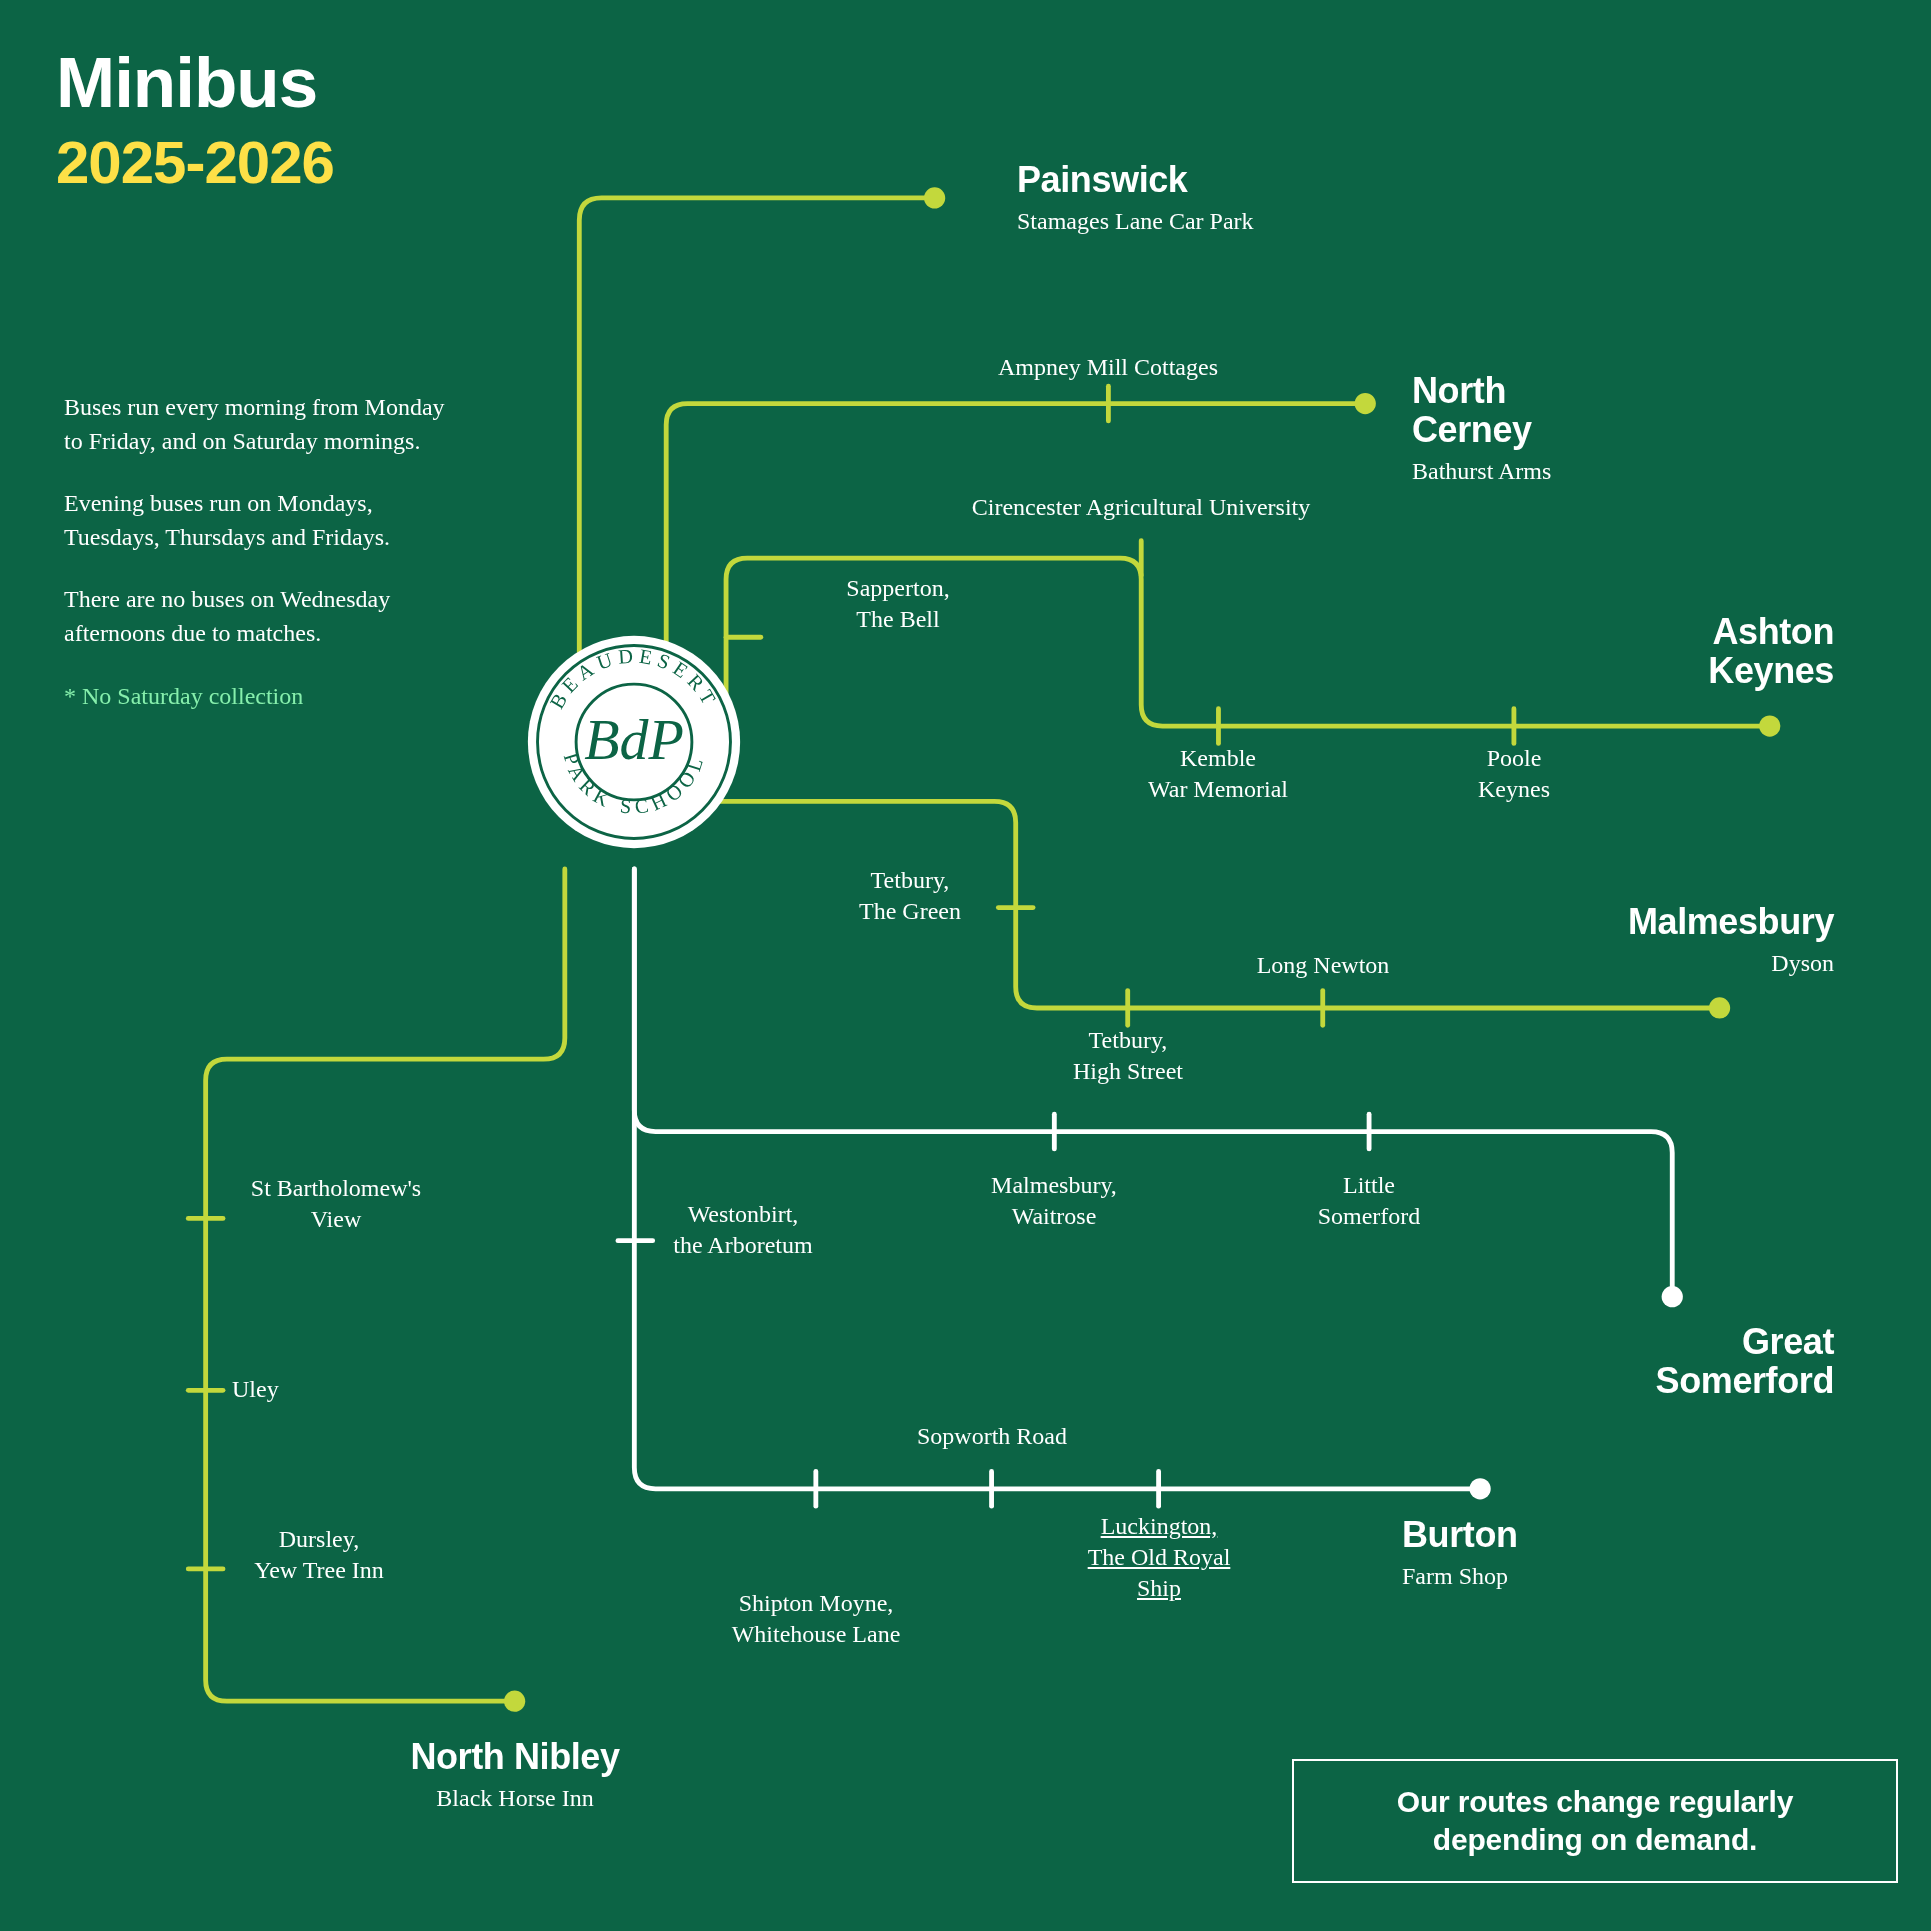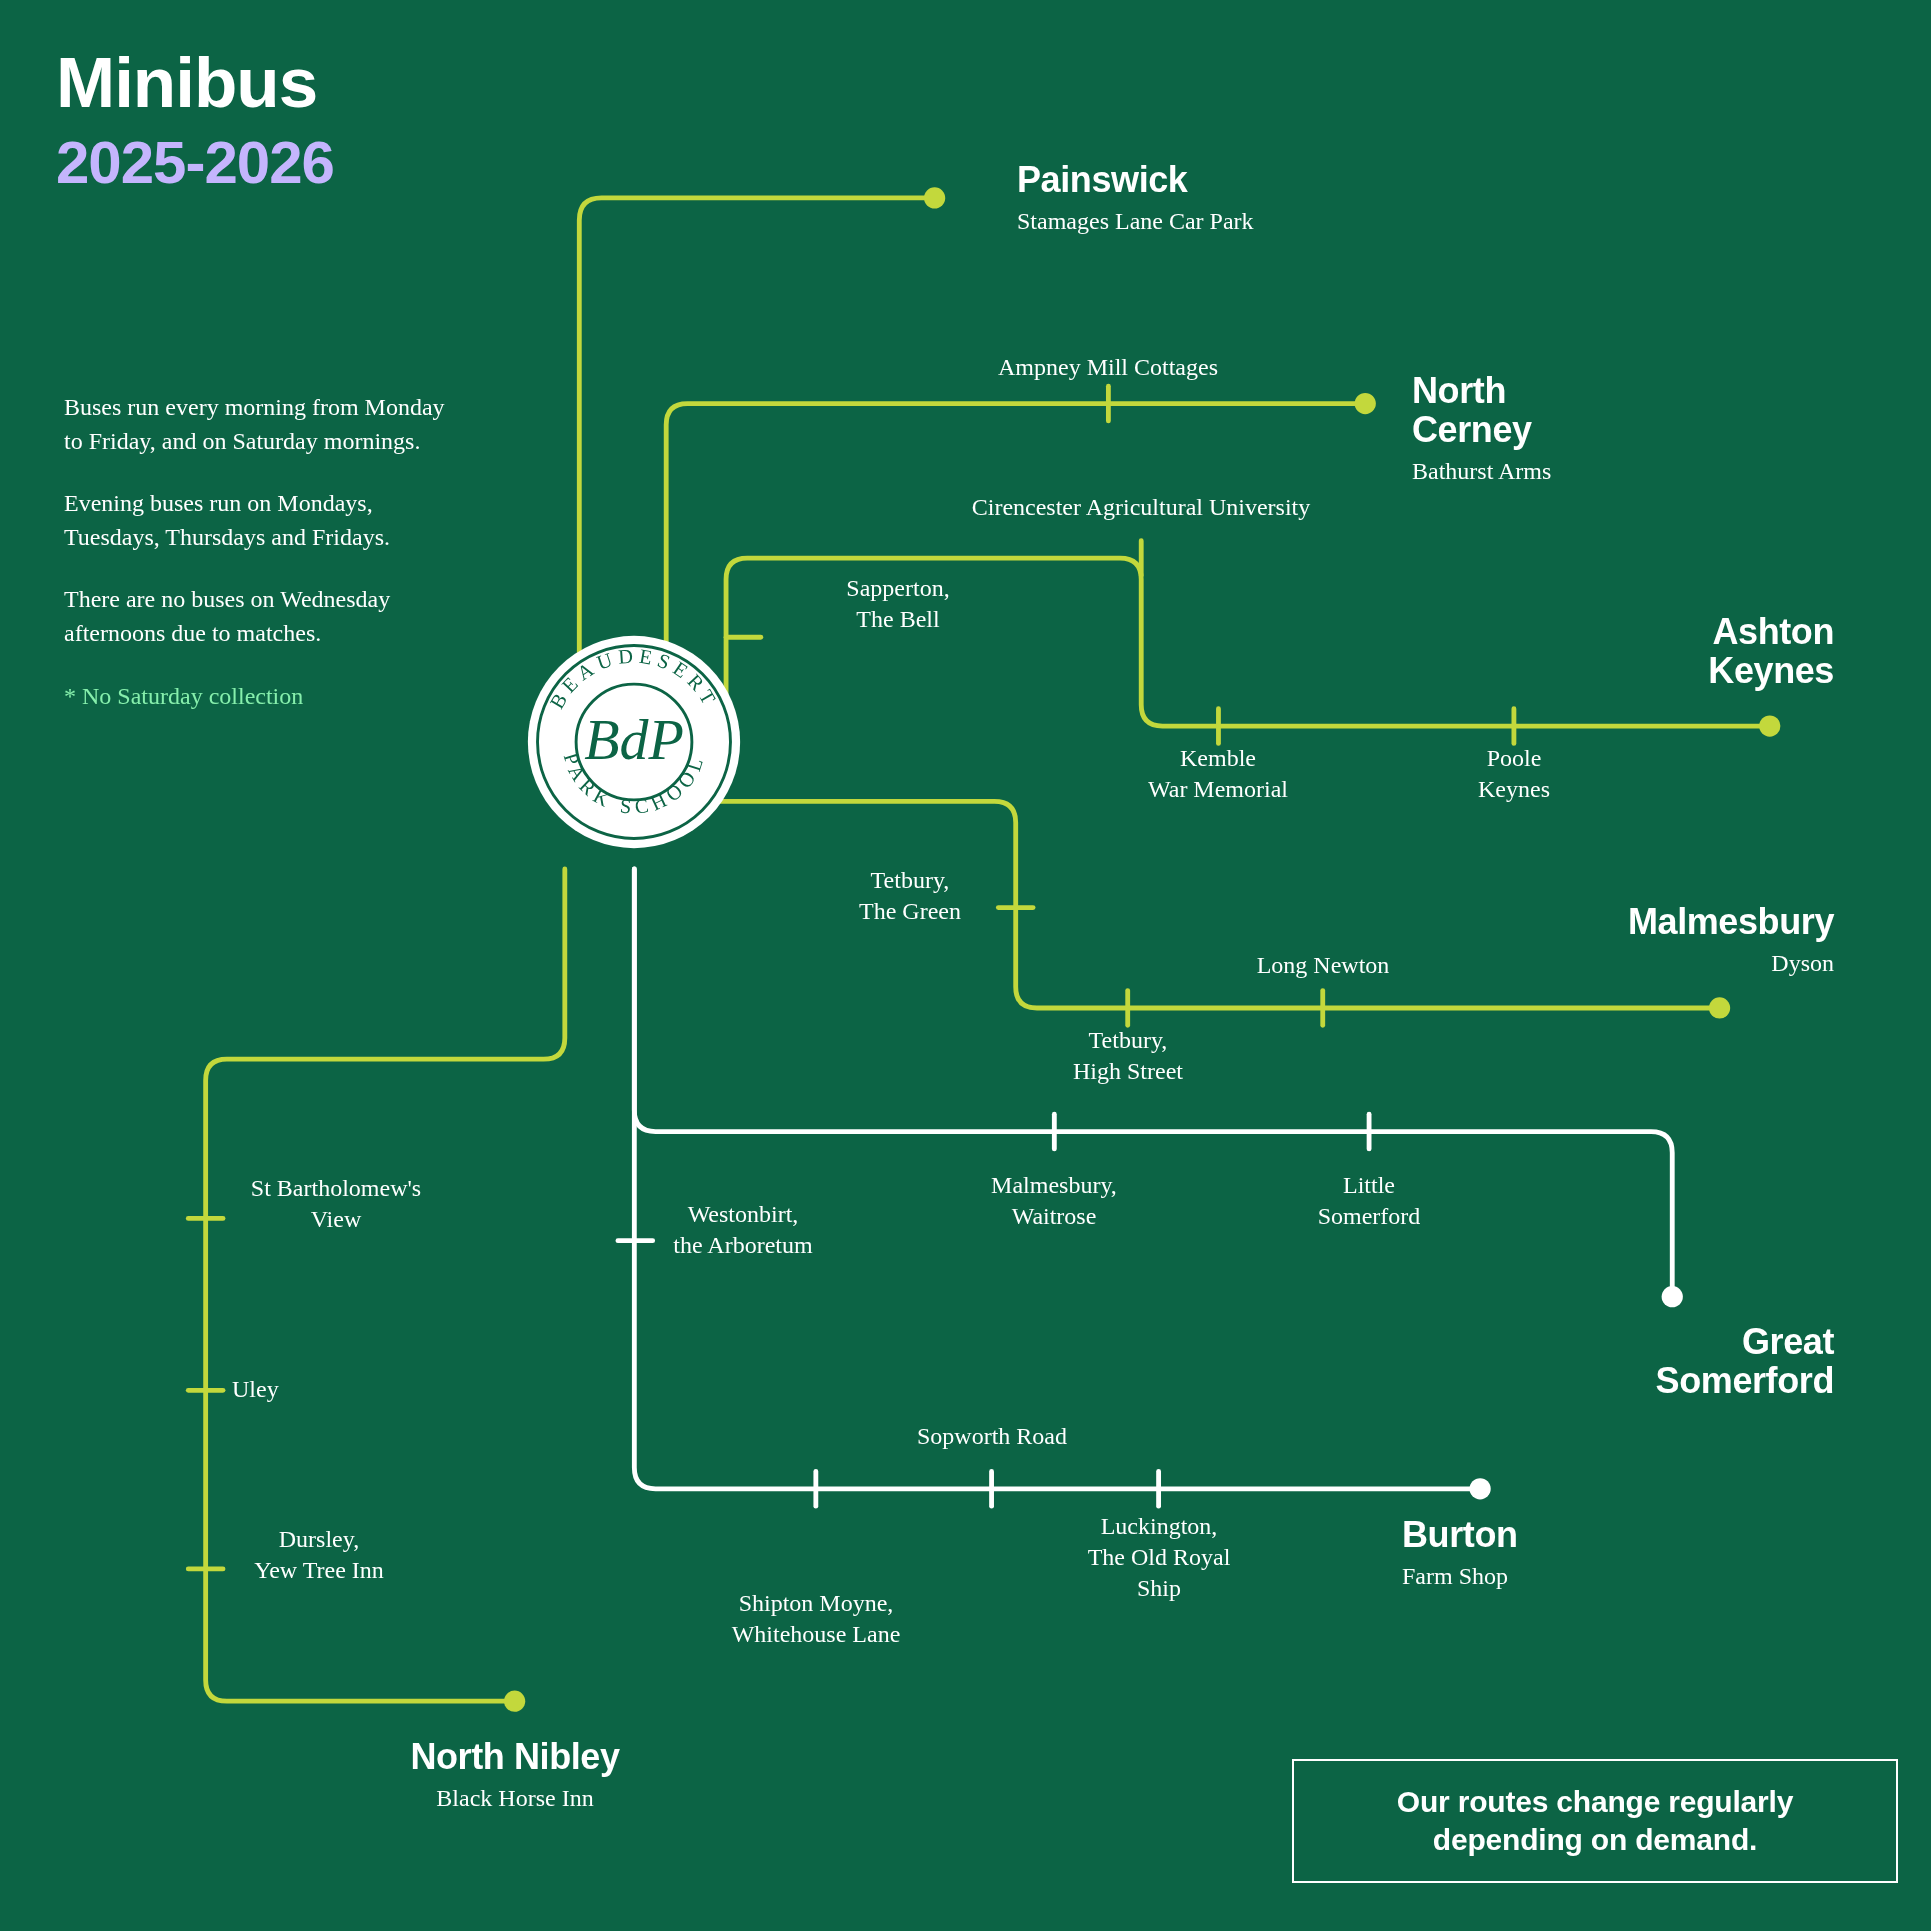--- a/index.html
+++ b/index.html
@@ -40,21 +40,21 @@
     font-weight: 700;
     line-height: 1.04;
     letter-spacing: -1px;
     color: #ffffff;
     margin: 0;
   }
   .title-years {
     font-size: 60px;
     font-weight: 700;
     letter-spacing: -1px;
-    color: #c4b5fd;
+    color: #fde047;
     margin-top: 7.7px;
   }
   .intro {
     position: absolute;
     left: 64px;
     top: 391px;
     width: 386px;
     font-family: "Liberation Serif", serif;
     font-size: 24px;
     line-height: 1.4;
@@ -290,21 +290,21 @@
 Waitrose</div>
 
   <div class="label center" style="left:1369px; top:1170px;">Little
 Somerford</div>
 
   <div class="label center" style="left:992px; top:1421px;">Sopworth Road</div>
 
   <div class="label center" style="left:816px; top:1588px;">Shipton Moyne,
 Whitehouse Lane</div>
 
-  <div class="label center" style="left:1159px; top:1511px;">Luckington,
+  <div class="label center" style="left:1159px; top:1511px;text-decoration:underline;">Luckington,
 The Old Royal
 Ship</div>
 
   <div class="footer-box">
     <div class="txt">Our routes change regularly
 depending on demand.</div>
   </div>
 
 </div>
 

